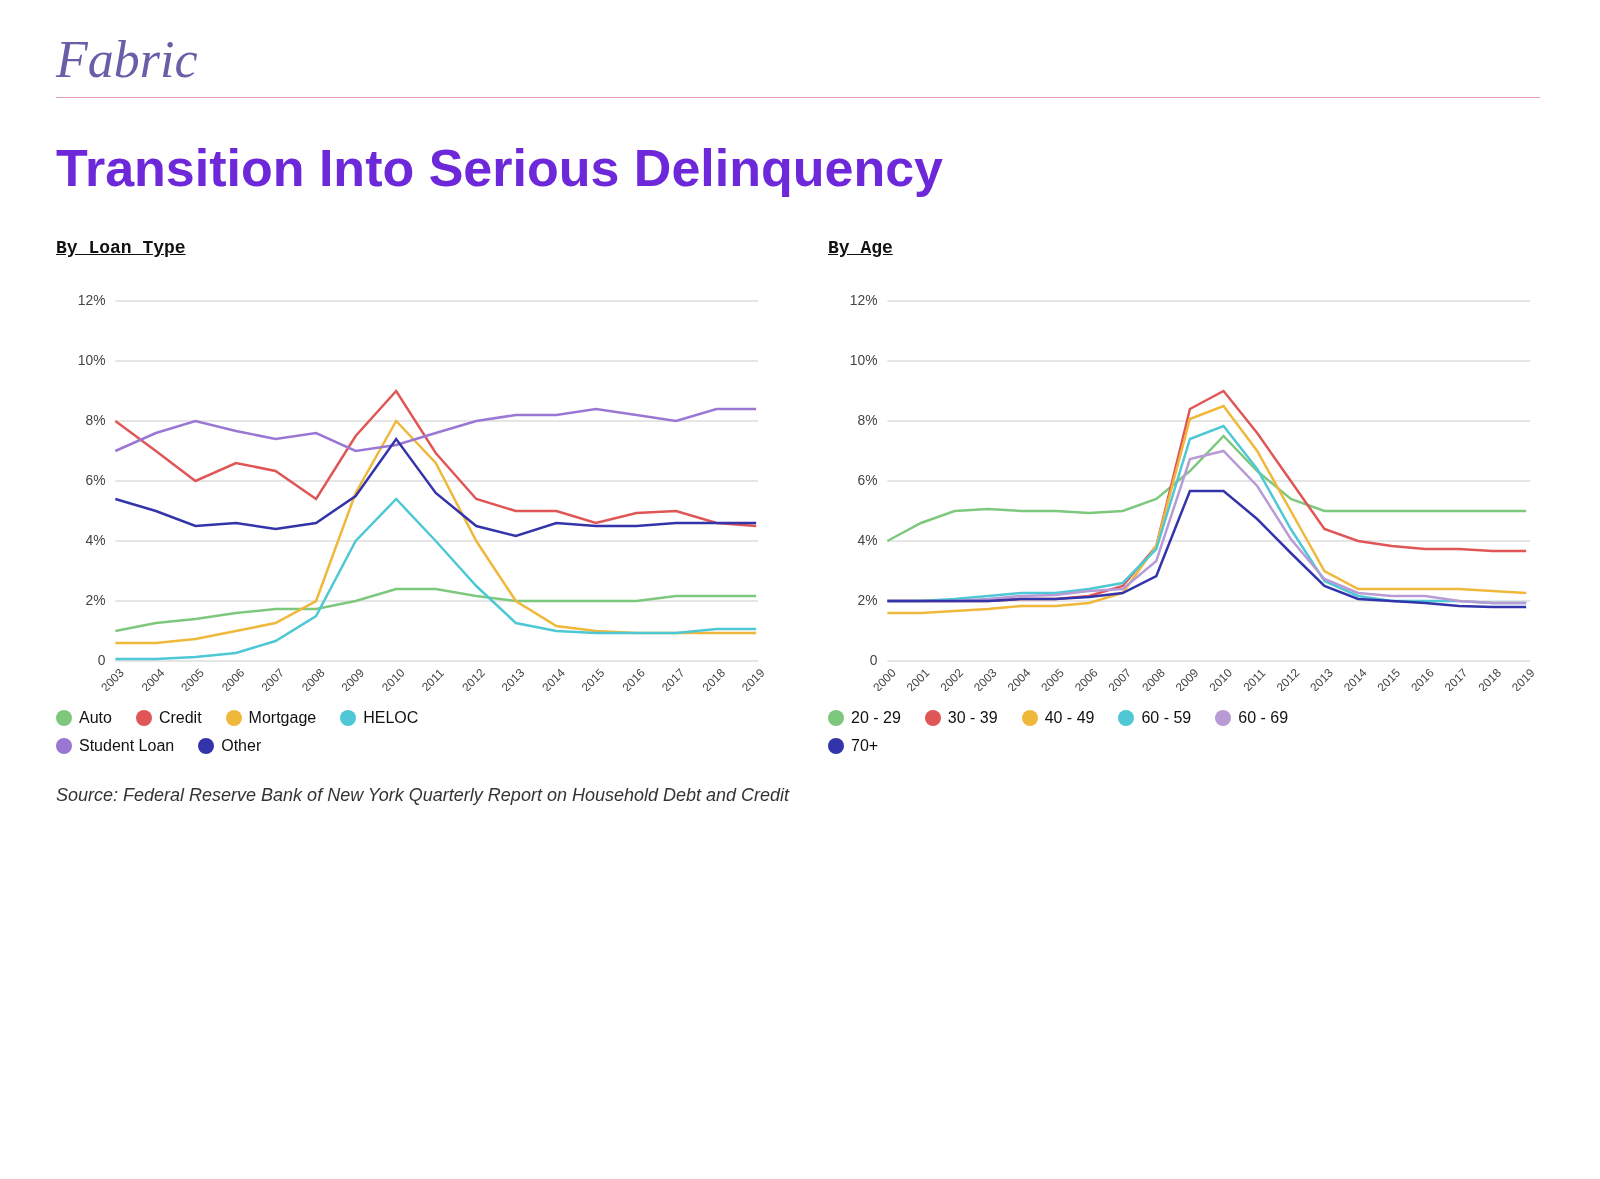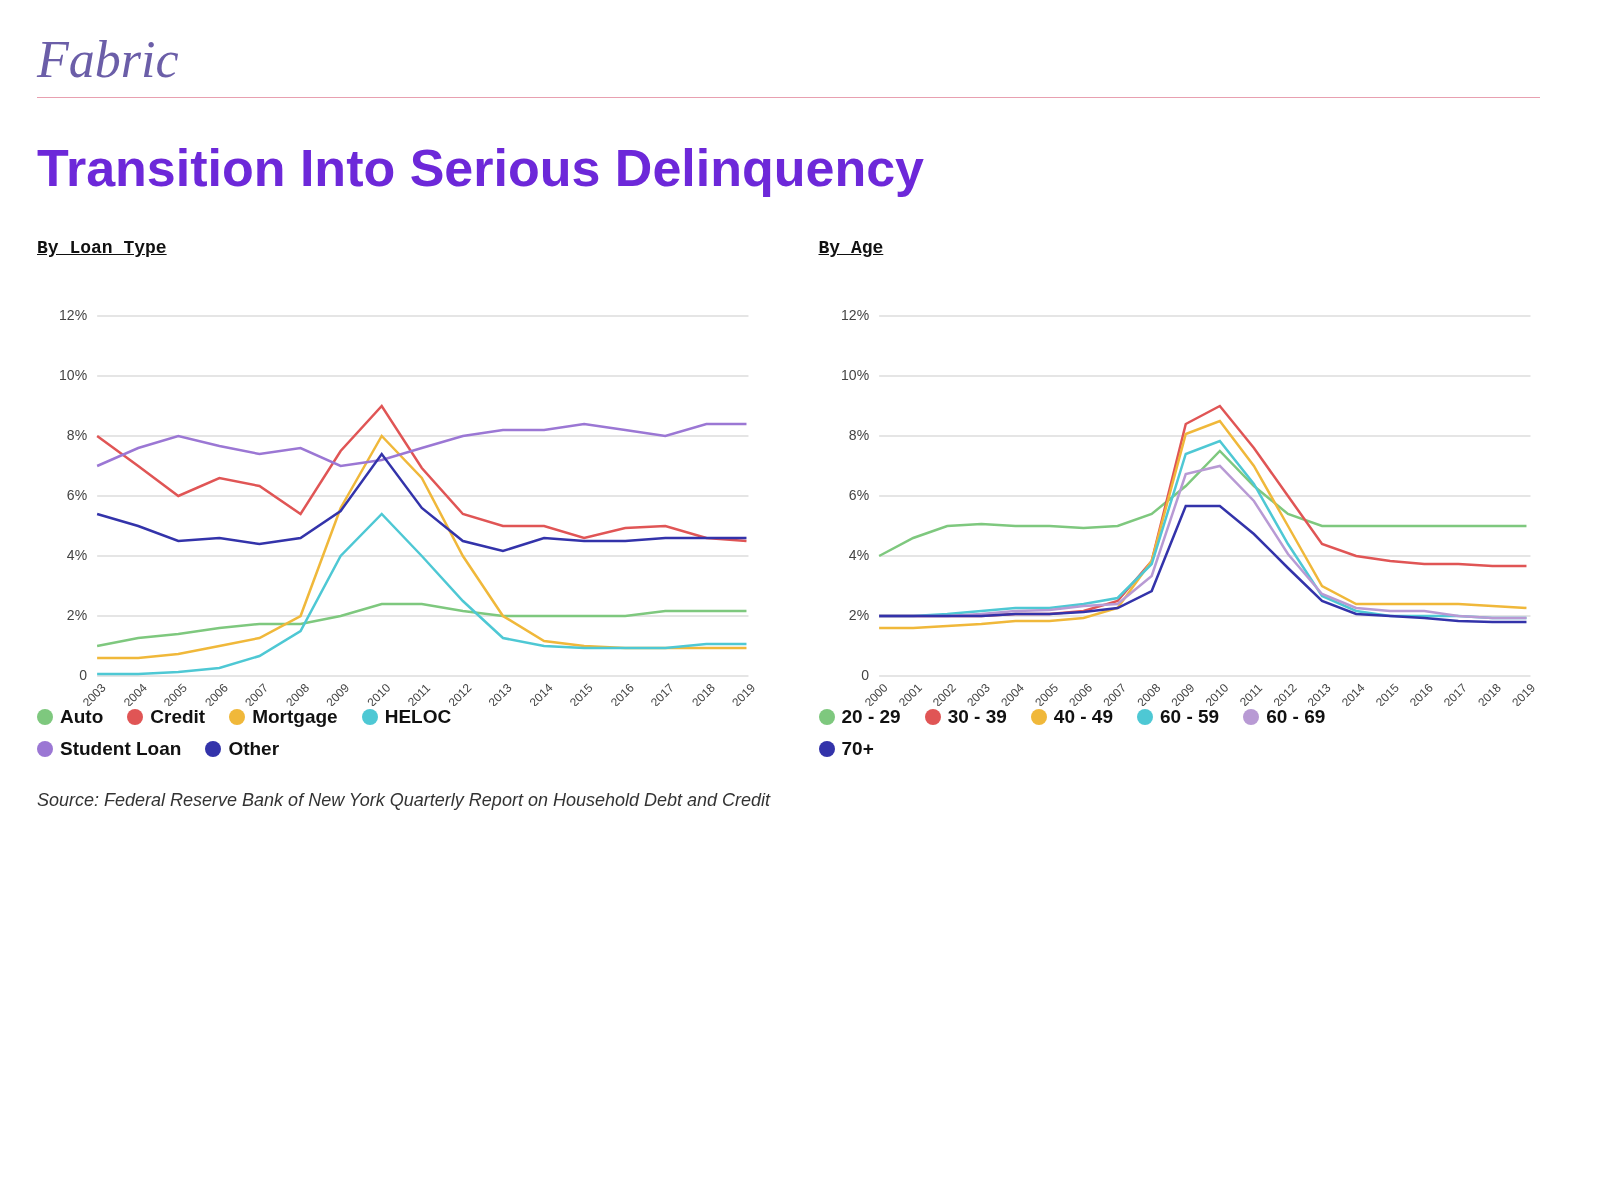--- a/index.html
+++ b/index.html
@@ -4,21 +4,21 @@
   <style>
     * { margin: 0; padding: 0; box-sizing: border-box; }
     body {
       background: #fff;
       font-family: 'Georgia', serif;
       color: #111;
       width: 1600px;
       min-height: 1179px;
     }
     .page {
-      padding: 30px 60px 40px 37px;
+      padding: 30px 60px 40px 56px;
     }
     .logo {
       font-size: 52px;
       color: #6b5ea8;
       font-family: Georgia, serif;
       font-style: italic;
       font-weight: 400;
       margin-bottom: 8px;
     }
     .header-line {
@@ -40,35 +40,35 @@
     }
     .chart-container {
       flex: 1;
       position: relative;
     }
     .chart-subtitle {
       font-size: 18px;
       font-family: 'Courier New', monospace;
       font-weight: bold;
       text-decoration: underline;
-      margin-bottom: 28px;
+      margin-bottom: 13px;
       color: #111;
     }
     .chart-area {
       position: relative;
       width: 100%;
       height: 420px;
     }
     .legend-area {
+      margin-top: 18px;
       display: flex;
       flex-wrap: wrap;
       gap: 6px 24px;
-      font-size: 19px;
+      font-size: 16px;
       font-family: Arial, sans-serif;
-      font-weight: bold;
     }
     .legend-item {
       display: flex;
       align-items: center;
       gap: 7px;
     }
     .legend-dot {
       width: 16px;
       height: 16px;
       border-radius: 50%;

